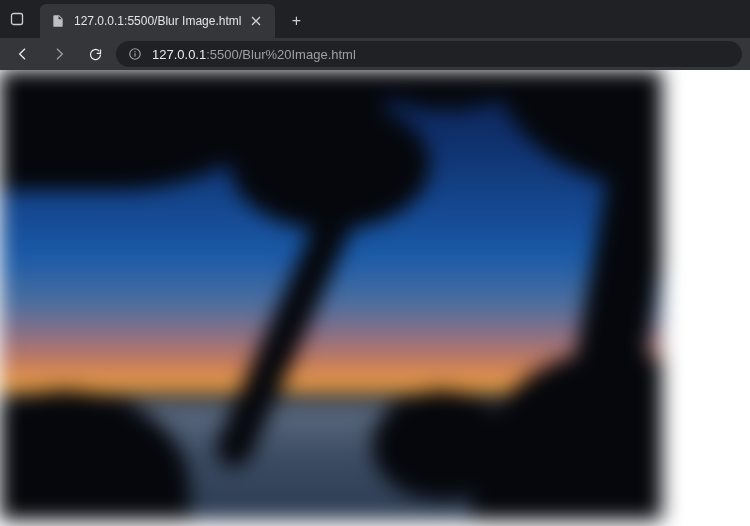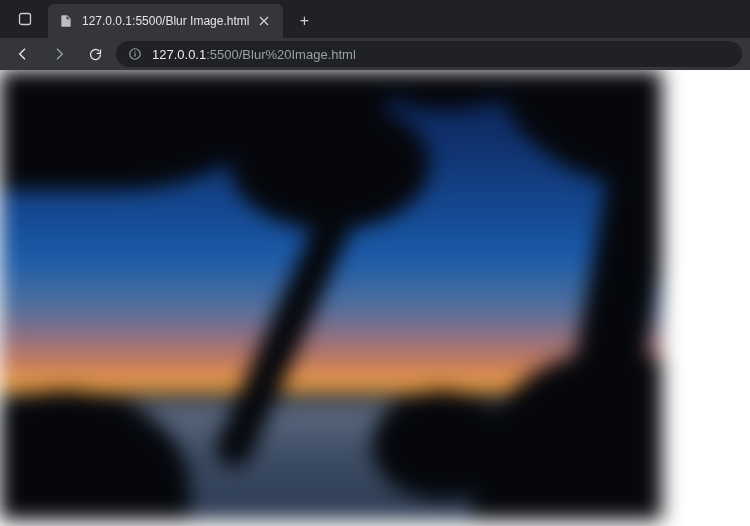--- a/index.html
+++ b/index.html
@@ -13,21 +13,20 @@
   
   .chrome {
     background: #202124;
     height: 70px;
     position: relative;
   }
   .titlebar {
     height: 38px;
     display: flex;
     align-items: flex-end;
-    padding-left: 8px;
   }
   .tab-actions-btn {
     width: 34px;
     height: 34px;
     display: flex;
     align-items: center;
     justify-content: center;
     margin-right: 6px;
     margin-bottom: 2px;
     border-radius: 4px;

